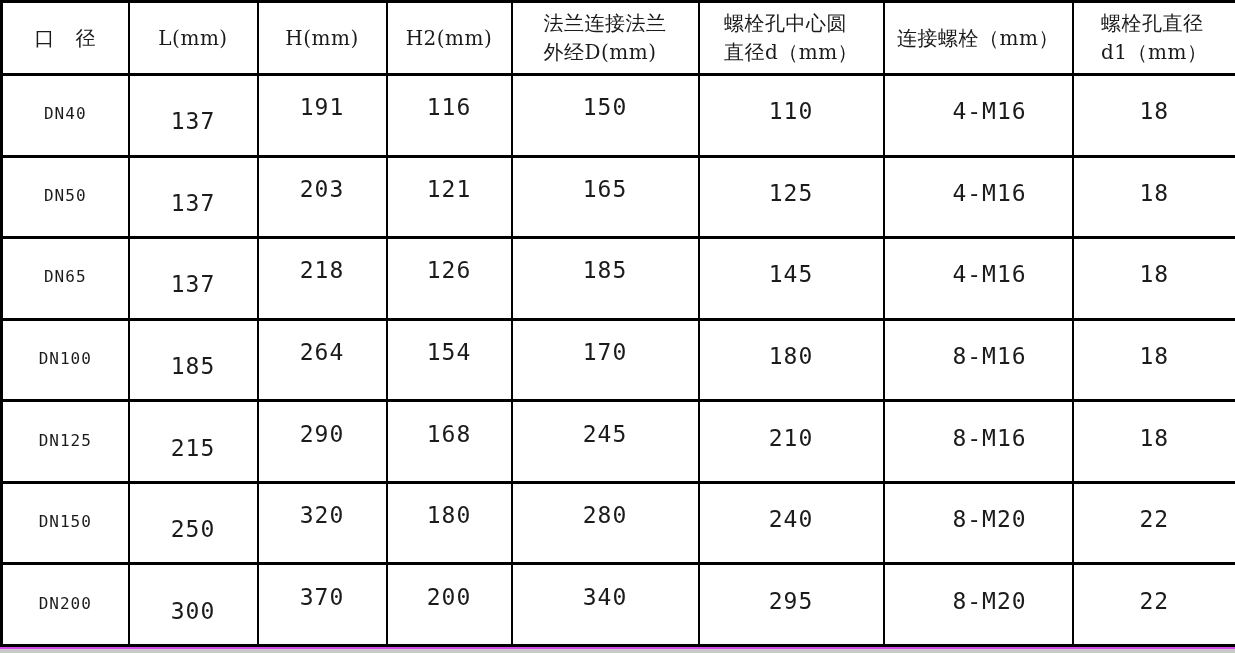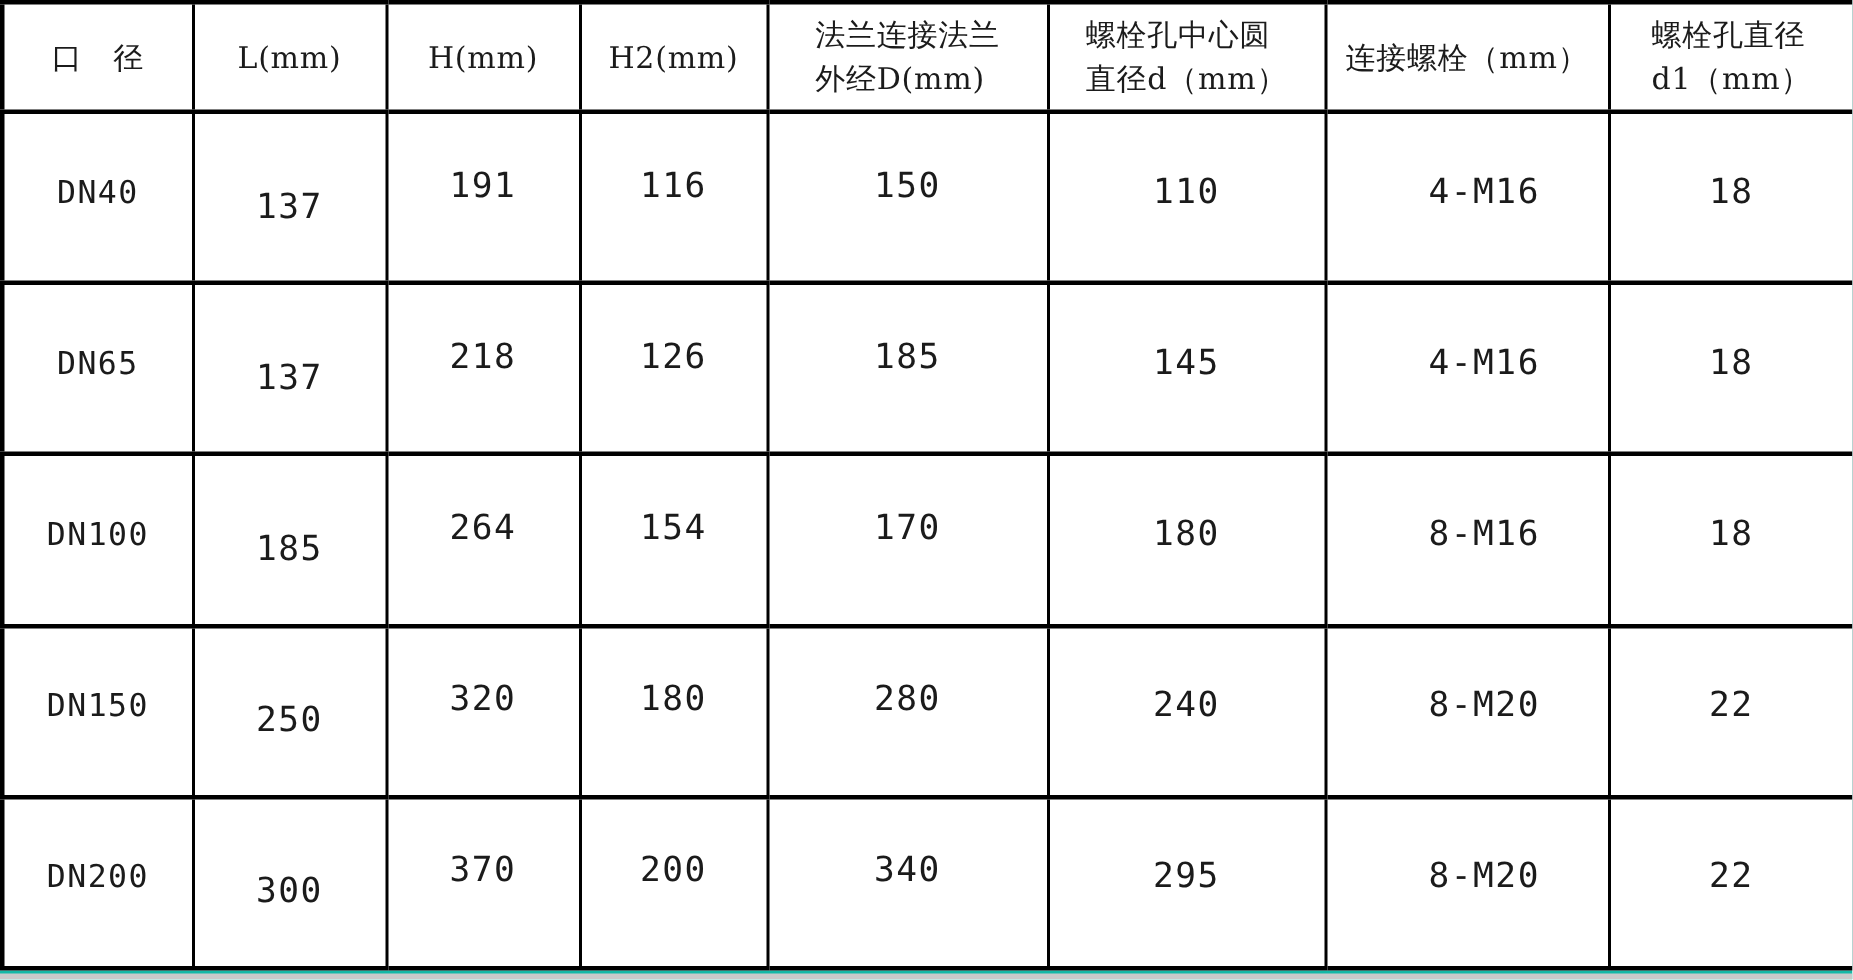--- a/index.html
+++ b/index.html
@@ -5,21 +5,21 @@
   html, body {
     margin: 0;
     padding: 0;
     background: #ffffff;
     font-family: "Liberation Sans", sans-serif;
   }
   .sheet {
     position: relative;
     width: 1235px;
     height: 653px;
-    background: #14b8a6;
+    background: #d946ef;
     overflow: hidden;
   }
   table.spec {
     position: absolute;
     top: 0;
     left: 0;
     width: 1235px;
     height: 647px;
     border-collapse: collapse;
     table-layout: fixed;
@@ -58,21 +58,21 @@
     text-align: left;
     line-height: 1.45;
     white-space: nowrap;
   }
   td {
     font-family: "DejaVu Sans Mono", "Liberation Mono", monospace;
     font-size: 23px;
     letter-spacing: 1px;
   }
   td .val { position: relative; display: inline-block; }
-  td.c0 .val { top: -4px; font-size: 21px; }
+  td.c0 .val { top: -4px; font-size: 16px; }
   td.c1 .val { top: 6px; text-align: right; }
   td.c2 .val { top: -8px; }
   td.c3 .val { top: -8px; }
   td.c4 .val { top: -8px; }
   td.c5 .val { top: -4px; text-align: center; }
   td.c6 .val { top: -4px; margin-left: 23px; }
   td.c7 .val { top: -4px; }
 
   .bottom-strip {
     position: absolute;
@@ -115,36 +115,56 @@
           <td class="c0"><span class="val">DN40</span></td>
           <td class="c1"><span class="val">137</span></td>
           <td class="c2"><span class="val">191</span></td>
           <td class="c3"><span class="val">116</span></td>
           <td class="c4"><span class="val">150</span></td>
           <td class="c5"><span class="val">110</span></td>
           <td class="c6"><span class="val">4-M16</span></td>
           <td class="c7"><span class="val">18</span></td>
         </tr>
         <tr>
+          <td class="c0"><span class="val">DN50</span></td>
+          <td class="c1"><span class="val">137</span></td>
+          <td class="c2"><span class="val">203</span></td>
+          <td class="c3"><span class="val">121</span></td>
+          <td class="c4"><span class="val">165</span></td>
+          <td class="c5"><span class="val">125</span></td>
+          <td class="c6"><span class="val">4-M16</span></td>
+          <td class="c7"><span class="val">18</span></td>
+        </tr>
+        <tr>
           <td class="c0"><span class="val">DN65</span></td>
           <td class="c1"><span class="val">137</span></td>
           <td class="c2"><span class="val">218</span></td>
           <td class="c3"><span class="val">126</span></td>
           <td class="c4"><span class="val">185</span></td>
           <td class="c5"><span class="val">145</span></td>
           <td class="c6"><span class="val">4-M16</span></td>
           <td class="c7"><span class="val">18</span></td>
         </tr>
         <tr>
           <td class="c0"><span class="val">DN100</span></td>
           <td class="c1"><span class="val">185</span></td>
           <td class="c2"><span class="val">264</span></td>
           <td class="c3"><span class="val">154</span></td>
           <td class="c4"><span class="val">170</span></td>
           <td class="c5"><span class="val">180</span></td>
+          <td class="c6"><span class="val">8-M16</span></td>
+          <td class="c7"><span class="val">18</span></td>
+        </tr>
+        <tr>
+          <td class="c0"><span class="val">DN125</span></td>
+          <td class="c1"><span class="val">215</span></td>
+          <td class="c2"><span class="val">290</span></td>
+          <td class="c3"><span class="val">168</span></td>
+          <td class="c4"><span class="val">245</span></td>
+          <td class="c5"><span class="val">210</span></td>
           <td class="c6"><span class="val">8-M16</span></td>
           <td class="c7"><span class="val">18</span></td>
         </tr>
         <tr>
           <td class="c0"><span class="val">DN150</span></td>
           <td class="c1"><span class="val">250</span></td>
           <td class="c2"><span class="val">320</span></td>
           <td class="c3"><span class="val">180</span></td>
           <td class="c4"><span class="val">280</span></td>
           <td class="c5"><span class="val">240</span></td>

